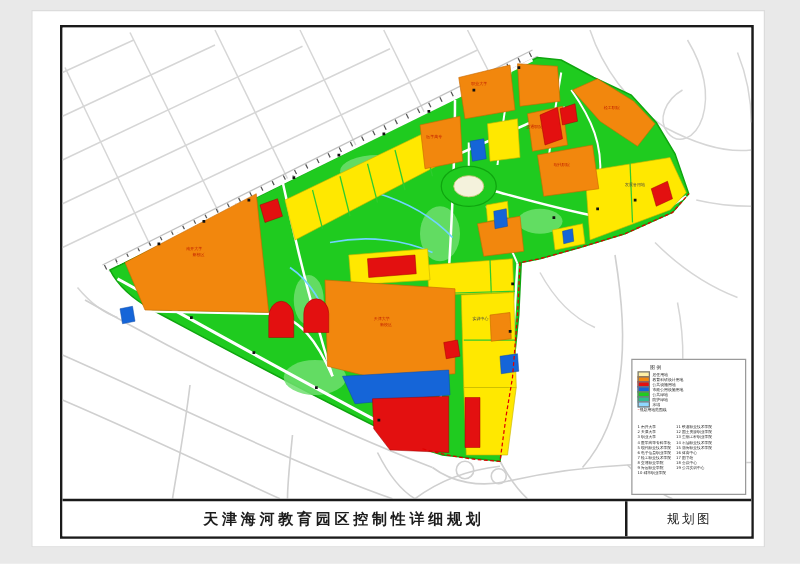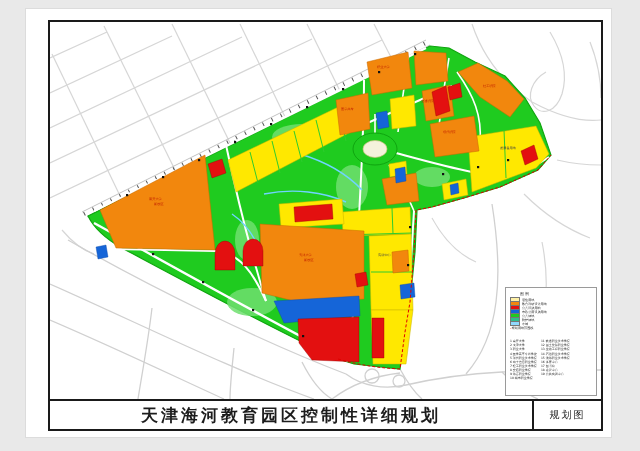--- a/index.html
+++ b/index.html
@@ -6,22 +6,22 @@
   body{
     width:640px;height:451px;position:relative;overflow:hidden;
     background:#e9e9e9;
     font-family:"DejaVu Sans","Liberation Sans",sans-serif;
   }
   .sheet{position:absolute;left:25px;top:8px;width:587px;height:430px;background:#ffffff;border:1px solid #dcdcdc;box-sizing:border-box;}
   .frame{position:absolute;left:48px;top:20px;width:555px;height:411px;border:2px solid #1a1a1a;box-sizing:border-box;background:#fff;}
   .map-area{position:absolute;left:0;top:0;width:551px;height:377px;}
   .titlebar{position:absolute;left:0;bottom:0;width:551px;height:30px;border-top:2px solid #1a1a1a;display:flex;box-sizing:border-box;background:#fff;}
   .titlebar .main-cell{flex:1;display:flex;align-items:center;justify-content:center;}
-  .titlebar .main-cell span{font-size:17px;font-weight:600;letter-spacing:3px;color:#1c1c1c;white-space:nowrap;}
-  .titlebar .label-cell{width:69px;border-left:2px solid #1a1a1a;display:flex;align-items:center;justify-content:center;box-sizing:border-box;}
+  .titlebar .main-cell span{font-size:12px;font-weight:600;letter-spacing:3px;color:#1c1c1c;white-space:nowrap;}
+  .titlebar .label-cell{width:101px;border-left:2px solid #1a1a1a;display:flex;align-items:center;justify-content:center;box-sizing:border-box;}
   .titlebar .label-cell span{font-size:10px;letter-spacing:2px;color:#1c1c1c;}
   
   .legend{position:absolute;left:505px;top:287px;width:92px;height:109px;background:#fff;border:1px solid #9a9a9a;box-sizing:border-box;padding:3px 4px;z-index:5;}
   .legend .lg-title{font-size:4px;color:#333;text-align:left;margin:0 0 2px 10px;letter-spacing:1px;}
   .lg-row{display:flex;align-items:center;height:3.4px;margin-bottom:.6px;}
   .lg-row .sw{width:8px;height:2.6px;border:0.3px solid #777;margin-right:2px;flex:0 0 auto;}
   .lg-row .lg-t{font-size:3.1px;color:#222;white-space:nowrap;}
   .lg-note{font-size:3.1px;color:#222;margin-top:1px;}
   .lg-note .dash{color:#e00000;letter-spacing:-0.5px;}
   .lg-list{display:flex;gap:4px;margin-top:9px;}

